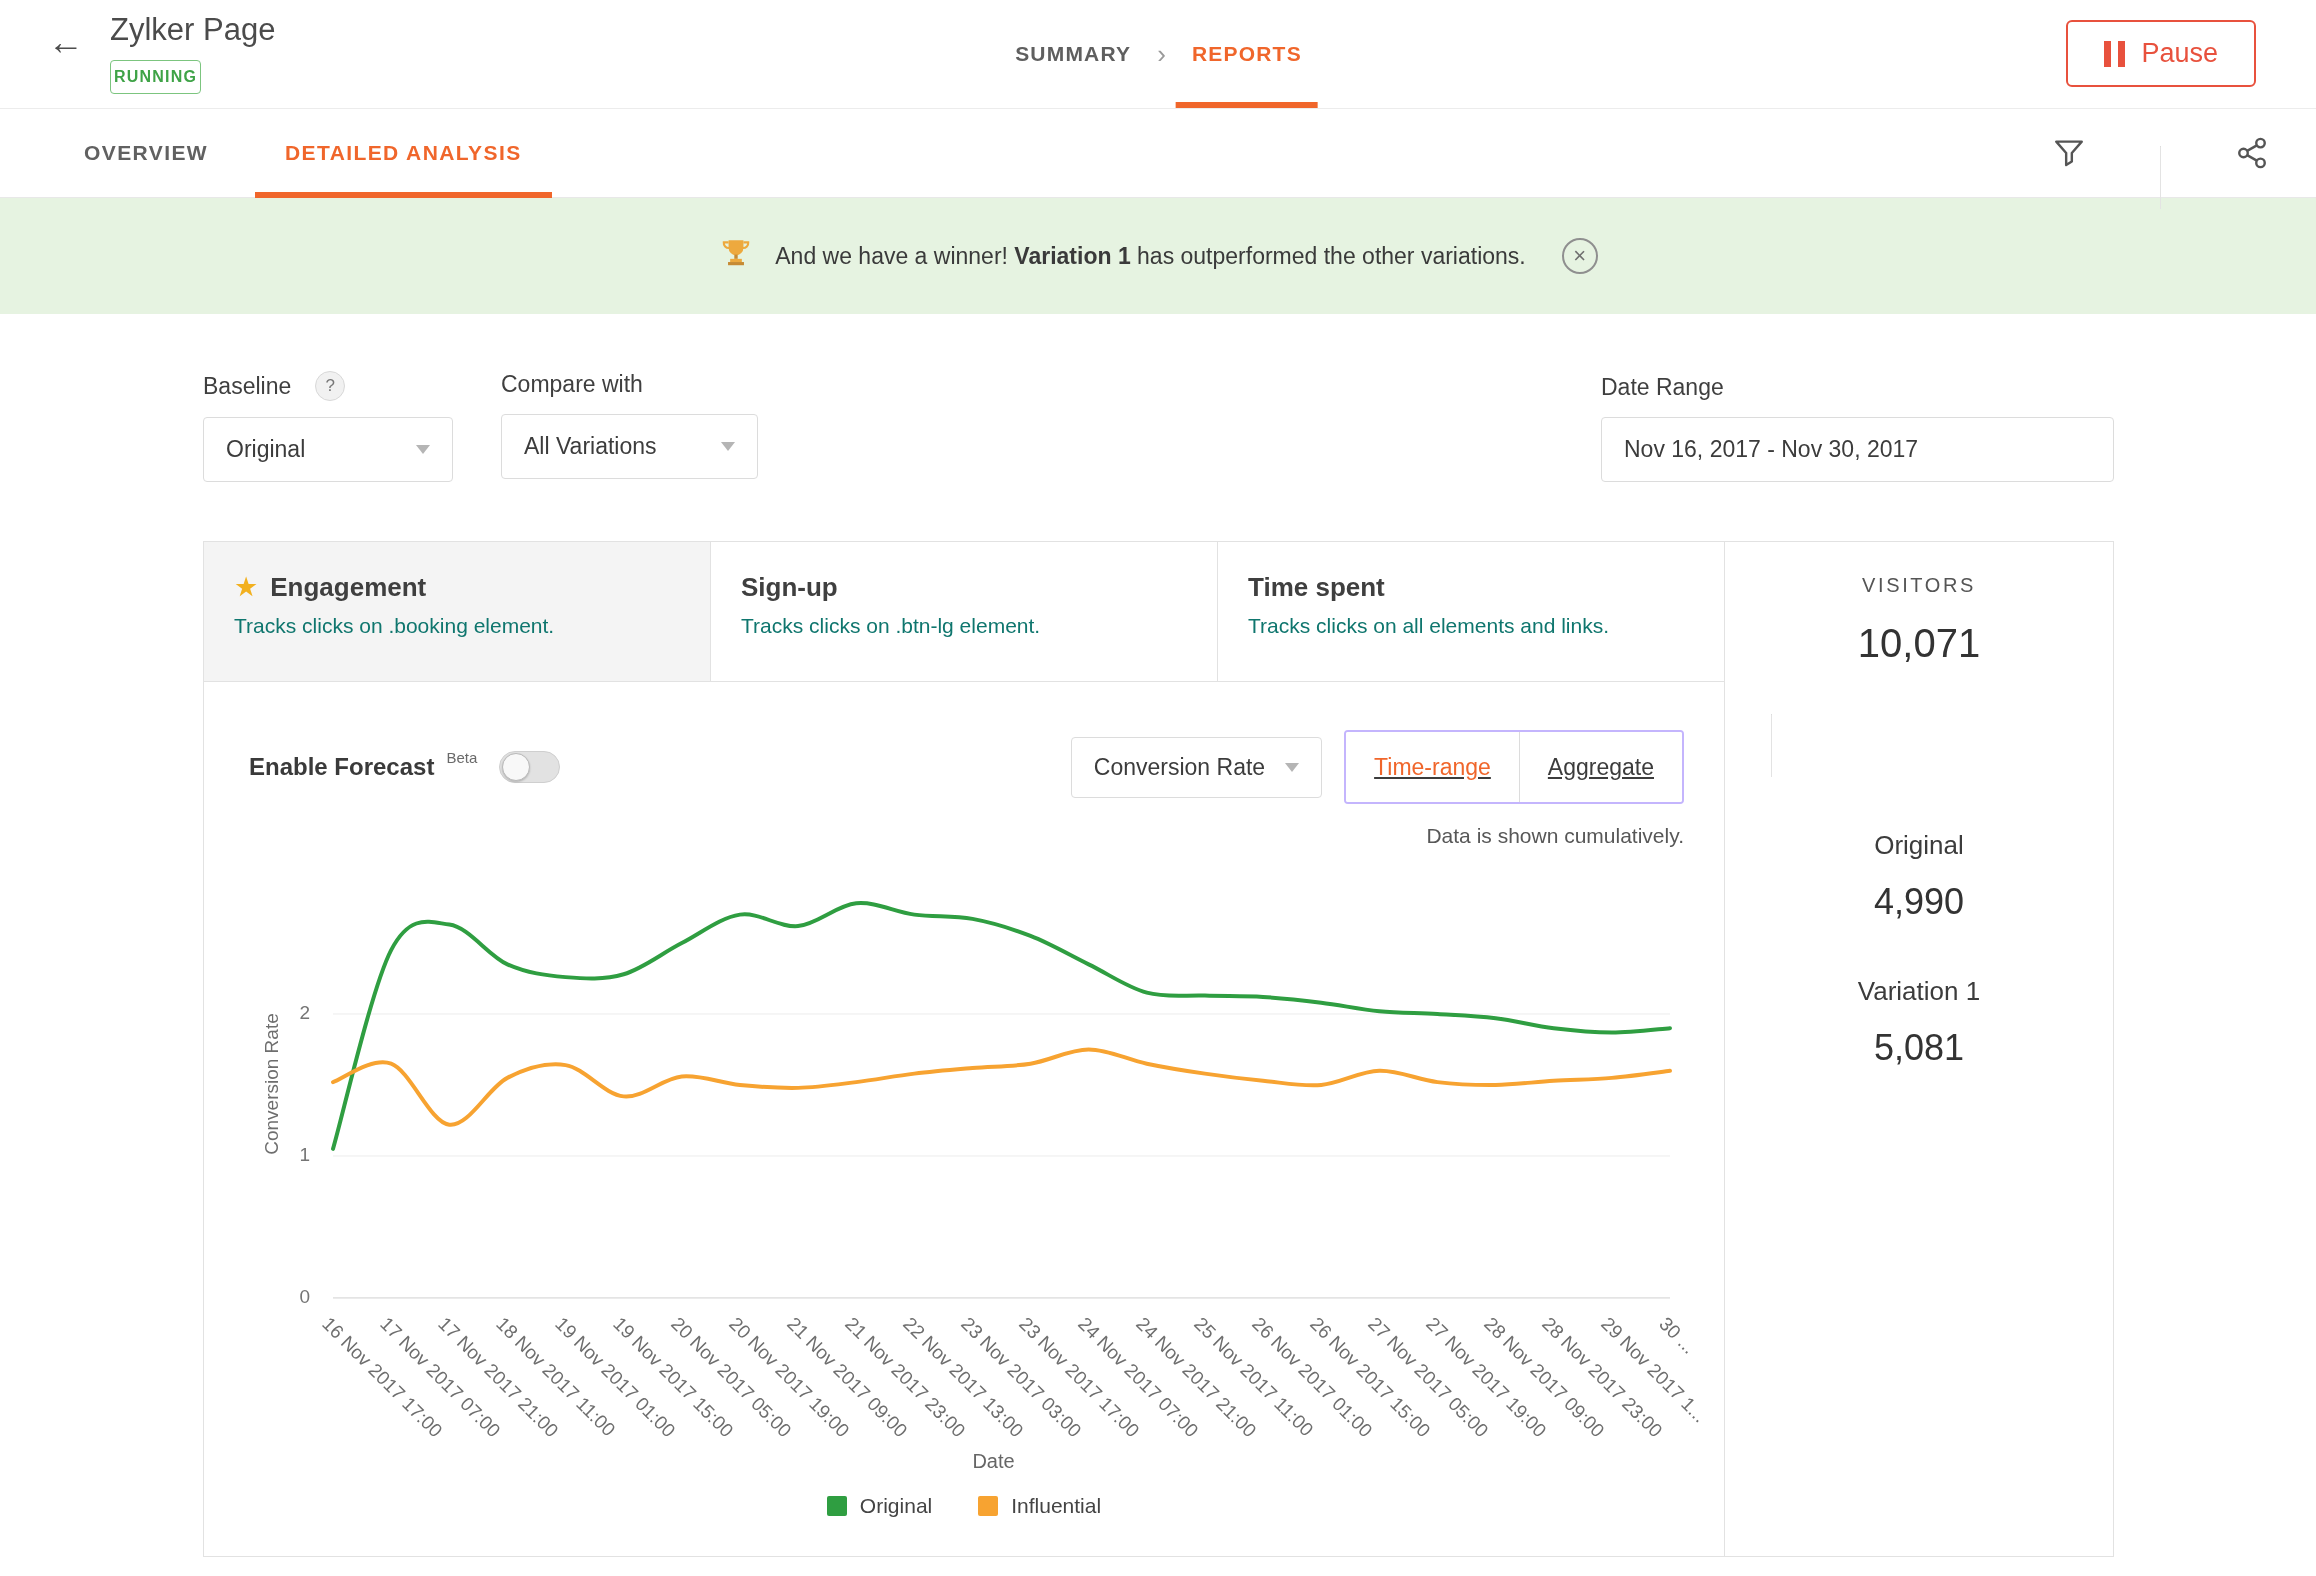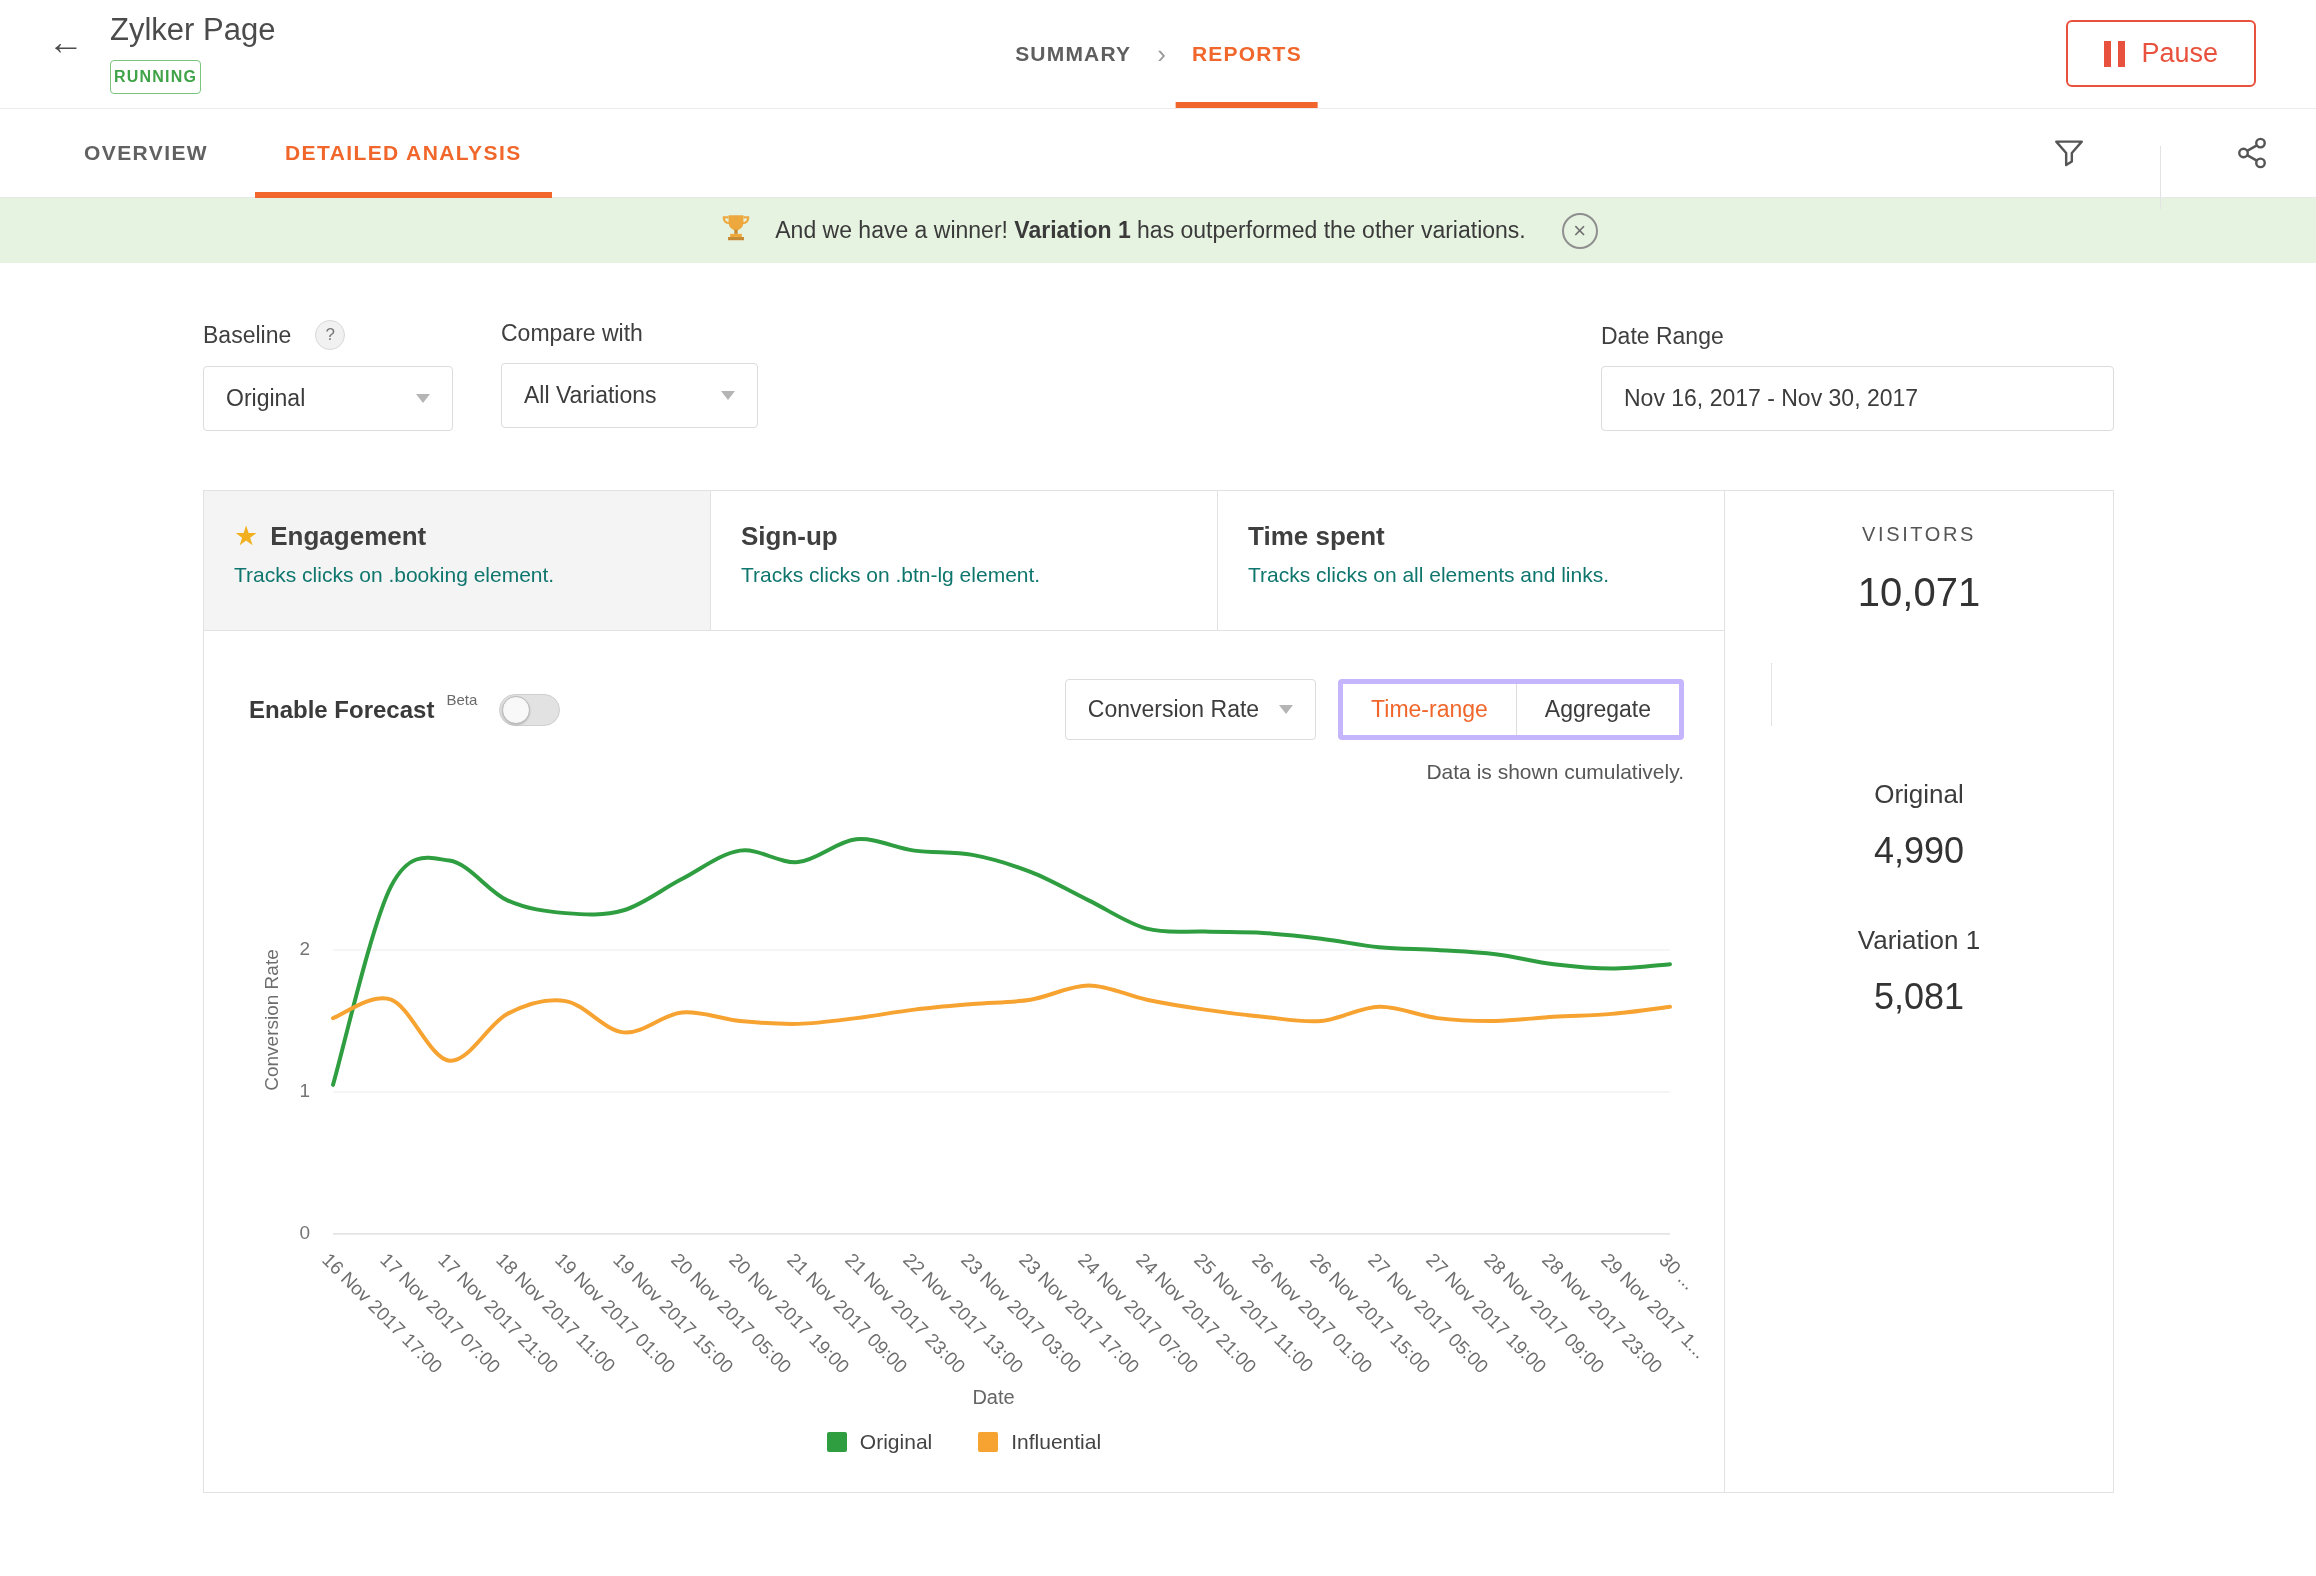--- a/index.html
+++ b/index.html
@@ -38,21 +38,21 @@
   .subtabs{height:89px;display:flex;align-items:stretch;padding-left:84px;border-bottom:1px solid #e8e8e8;}
   .tab{display:flex;align-items:center;margin-right:77px;font-size:21px;font-weight:600;
     letter-spacing:1.4px;color:#616161;position:relative;cursor:pointer;}
   .tab.active{color:var(--accent);}
   .tab.active::after{content:"";position:absolute;left:-30px;right:-30px;bottom:-1px;height:6px;background:var(--accent);}
   .subtab-icons{margin-left:auto;display:flex;align-items:center;}
   .icon-btn{padding:0 48px;display:flex;align-items:center;cursor:pointer;}
   .v-divider{width:1px;height:63px;background:#e3e3e3;}
 
   
-  .banner{height:65px;background:var(--banner-bg);display:flex;align-items:center;justify-content:center;
+  .banner{height:116px;background:var(--banner-bg);display:flex;align-items:center;justify-content:center;
     gap:22px;font-size:23px;color:#3a3a3a;}
   .banner b{font-weight:700;}
   .banner-close{width:36px;height:36px;border:2px solid #8f8f8f;border-radius:50%;color:#6f6f6f;
     display:flex;align-items:center;justify-content:center;font-size:22px;margin-left:14px;cursor:pointer;background:transparent;}
 
   
   .controls{margin:57px 203px 0;display:flex;justify-content:space-between;align-items:flex-end;}
   .controls-left{display:flex;gap:48px;}
   .field-label{font-size:23px;color:#3f3f3f;margin-bottom:16px;display:flex;align-items:center;gap:24px;}
   .help-circle{width:30px;height:30px;border-radius:50%;background:#f1f1f1;border:1px solid #d8d8d8;
@@ -77,21 +77,21 @@
   .chart-header{margin:48px 40px 0 45px;display:flex;align-items:center;gap:39px;}
   .forecast{display:flex;align-items:center;gap:22px;font-size:24px;font-weight:600;color:#3a3a3a;}
   .beta{font-size:15px;color:#6a6a6a;font-weight:400;transform:translateY(-10px);margin-left:-10px;}
   .toggle{width:61px;height:32px;border-radius:16px;background:#e2e2e2;border:1px solid #cfcfcf;
     position:relative;display:inline-block;cursor:pointer;}
   .toggle .knob{position:absolute;left:2px;top:1px;width:28px;height:28px;border-radius:50%;
     background:#f8f8f8;border:1px solid #b9b9b9;box-shadow:0 1px 2px rgba(0,0,0,.2);}
   .right-controls{margin-left:auto;display:flex;align-items:center;gap:22px;}
   .metric-select{height:61px;border:1px solid #dcdcdc;border-radius:4px;background:#fff;
     display:flex;align-items:center;gap:20px;padding:0 22px;font-size:23px;color:#3c3c3c;cursor:pointer;}
-  .btn-group{display:flex;height:61px;border:5px solid #c4b5fd;border-radius:4px;overflow:hidden;}
+  .btn-group{display:flex;height:74px;border:2px solid #c4b5fd;border-radius:4px;overflow:hidden;text-decoration:underline;}
   .btn-group button{border:none;background:#fff;font-size:23px;padding:0 28px;cursor:pointer;font-family:inherit;}
   .btn-time{color:var(--accent);border-right:1px solid #dcdcdc !important;}
   .btn-agg{color:#3c3c3c;}
   .cumulative-note{margin:20px 40px 0 0;text-align:right;font-size:21px;color:#575757;}
 
   
   .chart-wrap{position:relative;margin:12px 45px 0;height:624px;}
   .y-title{position:absolute;left:-190px;top:213px;width:426px;text-align:center;
     transform:rotate(-90deg);font-size:19px;color:#6e6e6e;}
   .y-tick{position:absolute;left:0;width:61px;text-align:right;font-size:19px;color:#757575;}

